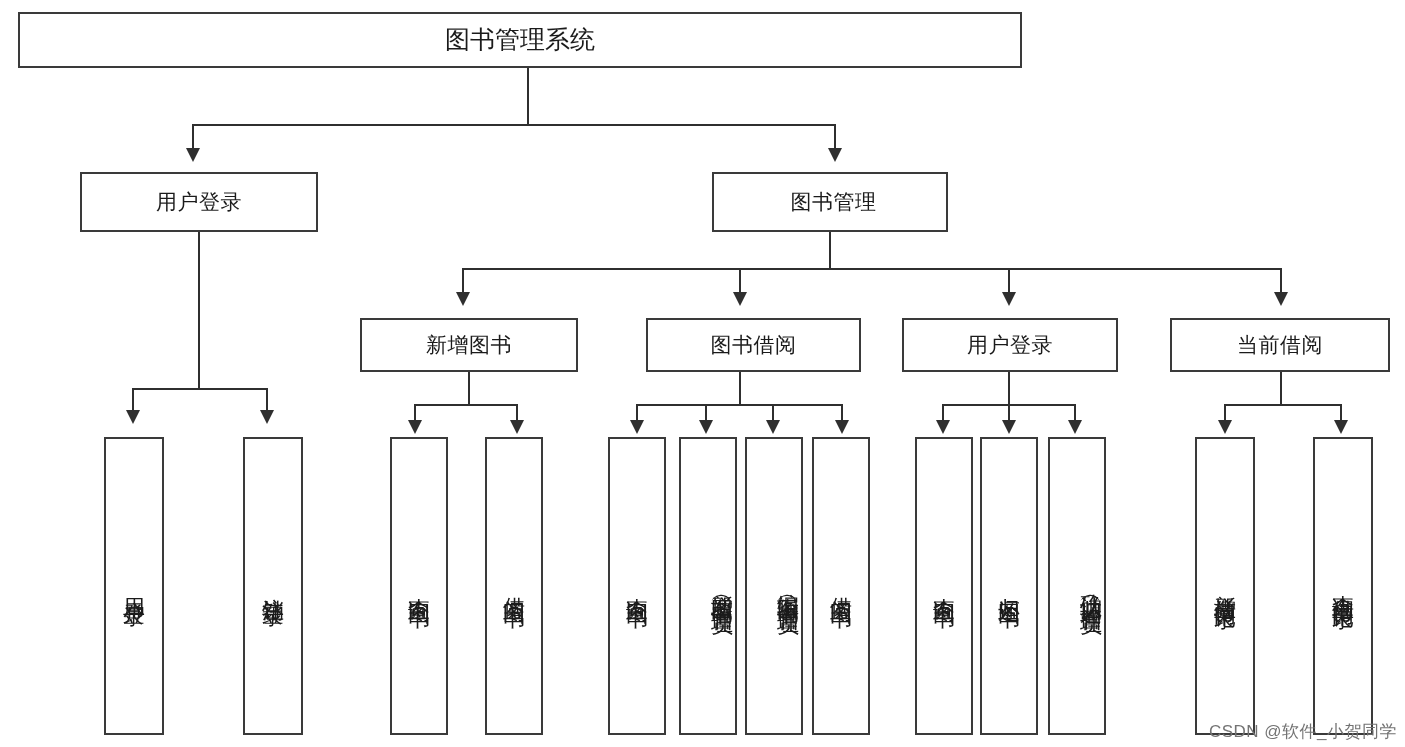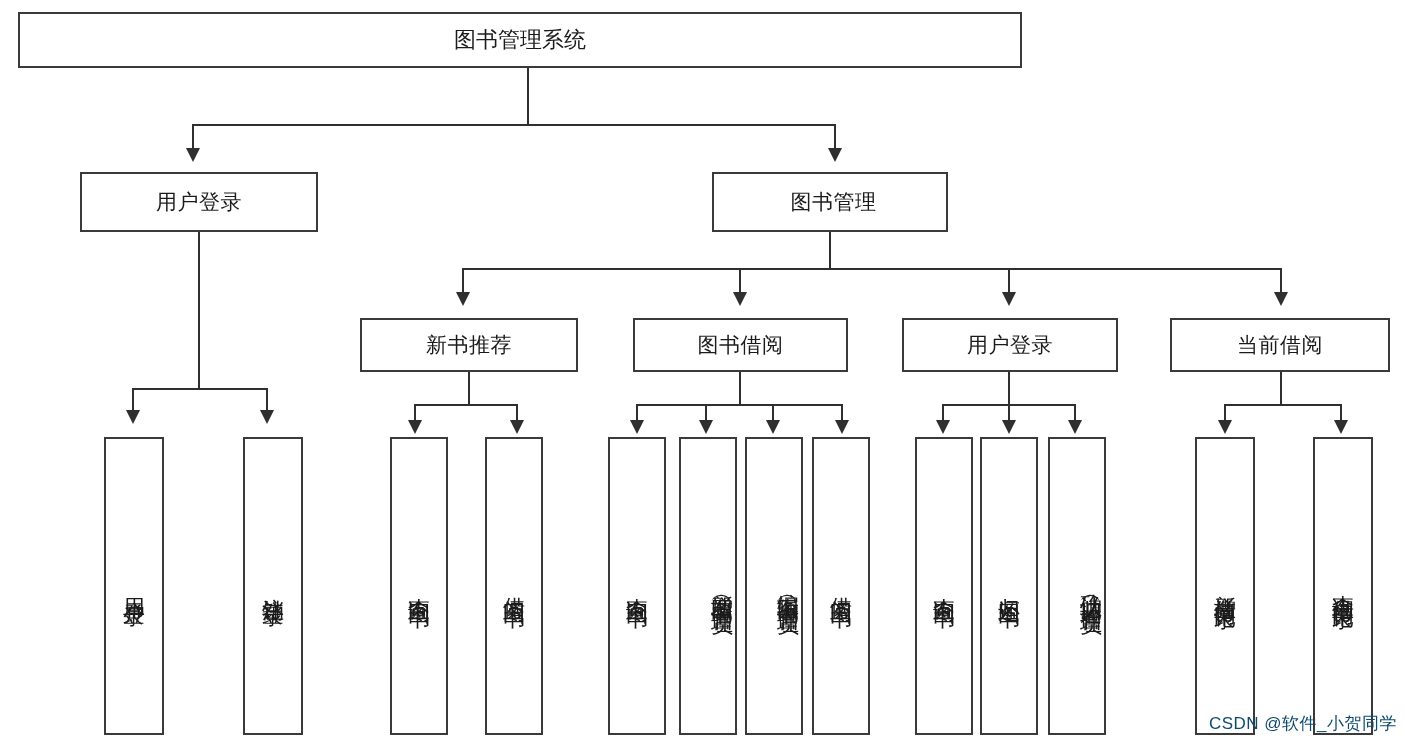--- a/index.html
+++ b/index.html
@@ -28,21 +28,21 @@
     align-items: center;
     justify-content: center;
     color: #1b1b1b;
     line-height: 1.18;
   }
   .node.h {            
     font-size: 21px;
     letter-spacing: 0.5px;
   }
   .node.root {
-    font-size: 22px;
+    font-size: 25px;
   }
   .node.v {            
     writing-mode: vertical-rl;
     text-orientation: upright;
     font-size: 22px;
     letter-spacing: 3px;
     padding-top: 6px;
     align-items: flex-start;
     justify-content: center;
     white-space: nowrap;
@@ -63,23 +63,23 @@
     width: 0;
     height: 0;
     border-left: 7px solid transparent;
     border-right: 7px solid transparent;
     border-top: 14px solid #2f2f2f;
   }
   
   #watermark {
     position: absolute;
     right: 8px;
-    bottom: 12px;
+    bottom: 4px;
     font-size: 17px;
-    color: #0c4a6e;
+    color: #737373;
     white-space: nowrap;
     letter-spacing: 0.5px;
     text-align: right;
   }
 </style>
 </head>
 <body>
 
 <div id="canvas">
 
@@ -116,23 +116,23 @@
   <div class="ln v" style="left:462px; top:268px; width:2px; height:26px;"></div>
   <div class="arrow" style="left:456px; top:292px;"></div>
   <div class="ln v" style="left:739px; top:268px; width:2px; height:26px;"></div>
   <div class="arrow" style="left:733px; top:292px;"></div>
   <div class="ln v" style="left:1008px; top:268px; width:2px; height:26px;"></div>
   <div class="arrow" style="left:1002px; top:292px;"></div>
   <div class="ln v" style="left:1280px; top:268px; width:2px; height:26px;"></div>
   <div class="arrow" style="left:1274px; top:292px;"></div>
 
   <div class="node h" style="left:360px; top:318px; width:218px; height:54px;">
-    <span>新书推荐</span>
-  </div>
-  <div class="node h" style="left:633px; top:318px; width:215px; height:54px;">
+    <span>新增图书</span>
+  </div>
+  <div class="node h" style="left:646px; top:318px; width:215px; height:54px;">
     <span>图书借阅</span>
   </div>
   <div class="node h" style="left:902px; top:318px; width:216px; height:54px;">
     <span>用户登录</span>
   </div>
   <div class="node h" style="left:1170px; top:318px; width:220px; height:54px;">
     <span>当前借阅</span>
   </div>
 
   <div class="ln v" style="left:468px; top:372px; width:2px; height:34px;"></div>

